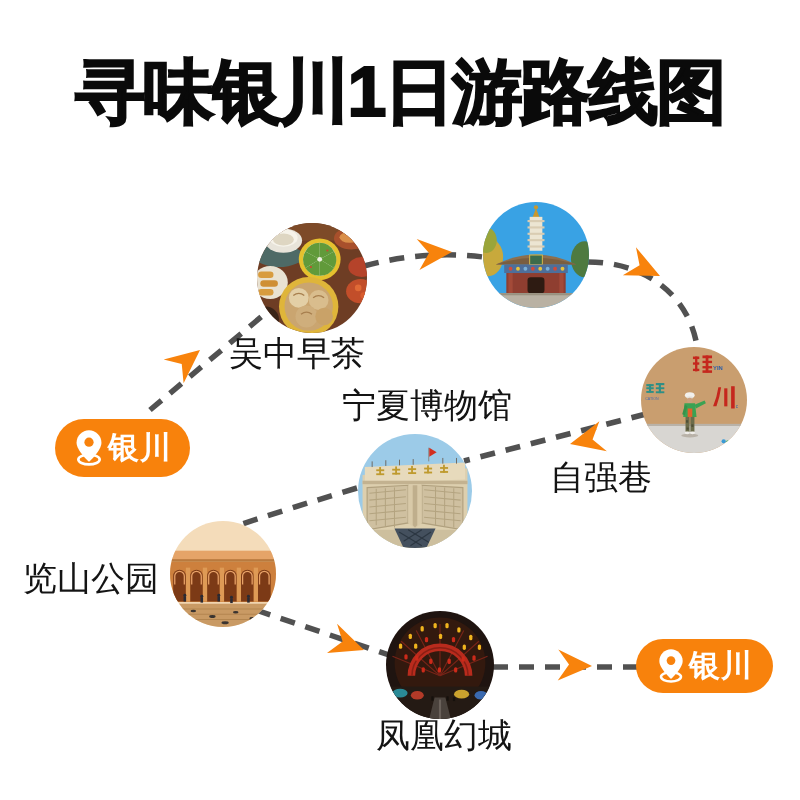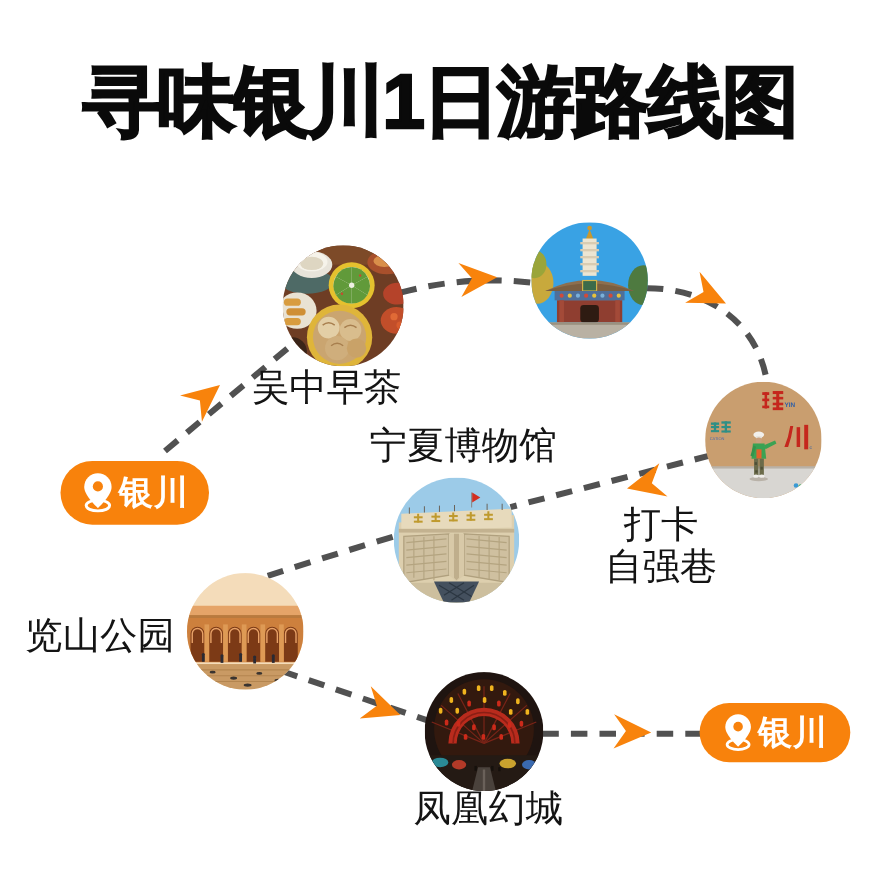--- a/index.html
+++ b/index.html
@@ -22,21 +22,21 @@
               text-align:center;line-height:38px;white-space:nowrap;}
 
   .pin{position:absolute;background:#F8820C;border-radius:30px;color:#ffffff;
        display:flex;align-items:center;justify-content:center;gap:3px;}
   .pin .pin-label{font-size:31px;font-weight:600;letter-spacing:1px;}
   .pin svg{display:block;}
 
   .l0{left:224px;top:334px;width:146px;}
   .l1{left:453px;top:312px;width:182px;}
   .l2{left:531px;top:458px;width:140px;}
-  .l3{left:330px;top:386px;width:182px;}
+  .l3{left:330px;top:386px;width:182px;text-align:right;}
   .l4{left:20px;top:559px;width:142px;}
   .l5{left:371px;top:716px;width:146px;}
 </style>
 </head>
 <body>
 
 <div class="canvas">
 
   <div class="title">寻味银川1日游路线图</div>
 
@@ -405,20 +405,19 @@
       <g fill="#15100c">
         <rect x="42" y="79" width="2" height="4"></rect>
         <rect x="56" y="79" width="2" height="4"></rect>
         <rect x="62" y="80" width="2" height="3.4"></rect>
       </g>
     </svg>
   </div>
 
   <div class="stop-label l0">吴中早茶</div>
   <div class="stop-label l2">
-    <span style="display:block;">打卡</span>
     <span style="display:block;">自强巷</span>
   </div>
   <div class="stop-label l3">宁夏博物馆</div>
   <div class="stop-label l4">览山公园</div>
   <div class="stop-label l5">凤凰幻城</div>
 
 </div>
 
 </body></html>

